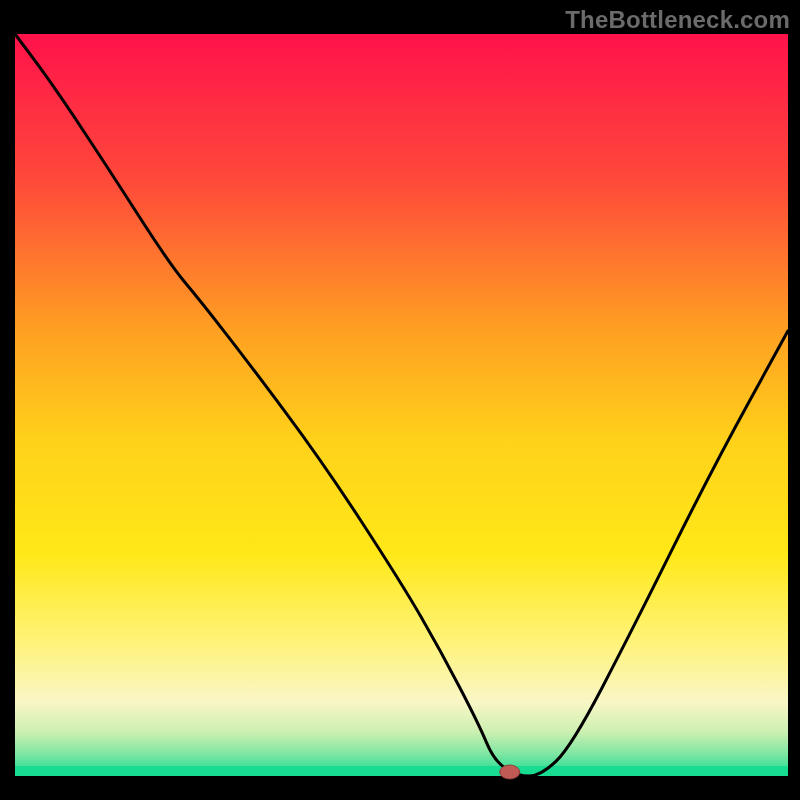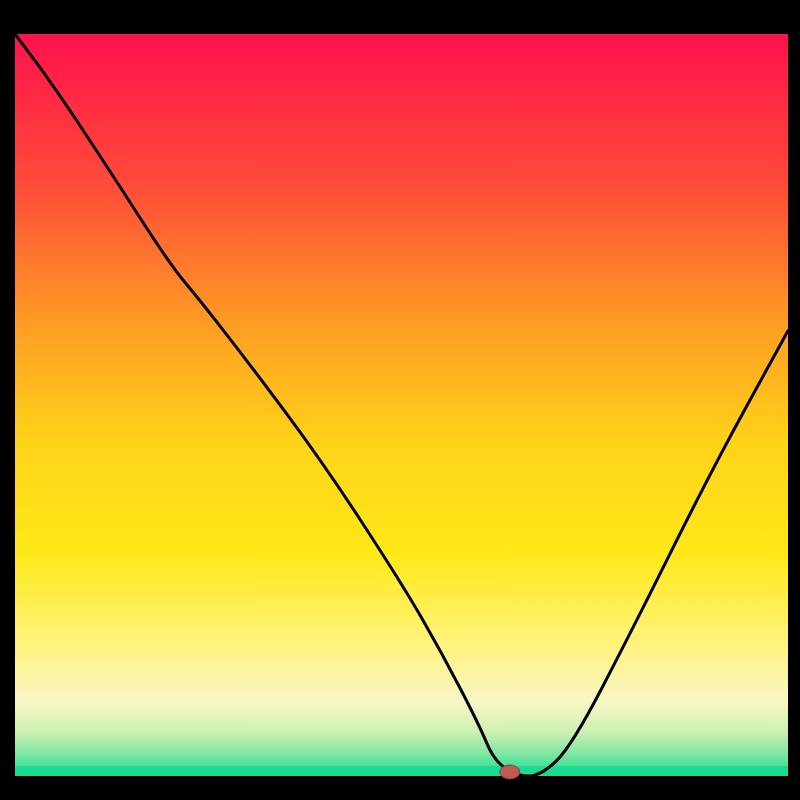--- a/index.html
+++ b/index.html
@@ -30,20 +30,21 @@
   svg {
     position: absolute;
     top: 0;
     left: 0;
   }
 </style>
 </head>
 <body>
 
 <div class="frame">
+  <div class="watermark">TheBottleneck.com</div>
 
   <svg id="chart-svg" width="800" height="800" viewBox="0 0 800 800">
     <defs>
       <linearGradient id="bg-grad" x1="0" y1="0" x2="0" y2="1">
           <stop offset="0%" stop-color="#ff124b"></stop>
           <stop offset="20%" stop-color="#ff4a3a"></stop>
           <stop offset="40%" stop-color="#ffa022"></stop>
           <stop offset="55.00000000000001%" stop-color="#ffd21a"></stop>
           <stop offset="70%" stop-color="#ffe818"></stop>
           <stop offset="82%" stop-color="#fff37a"></stop>

